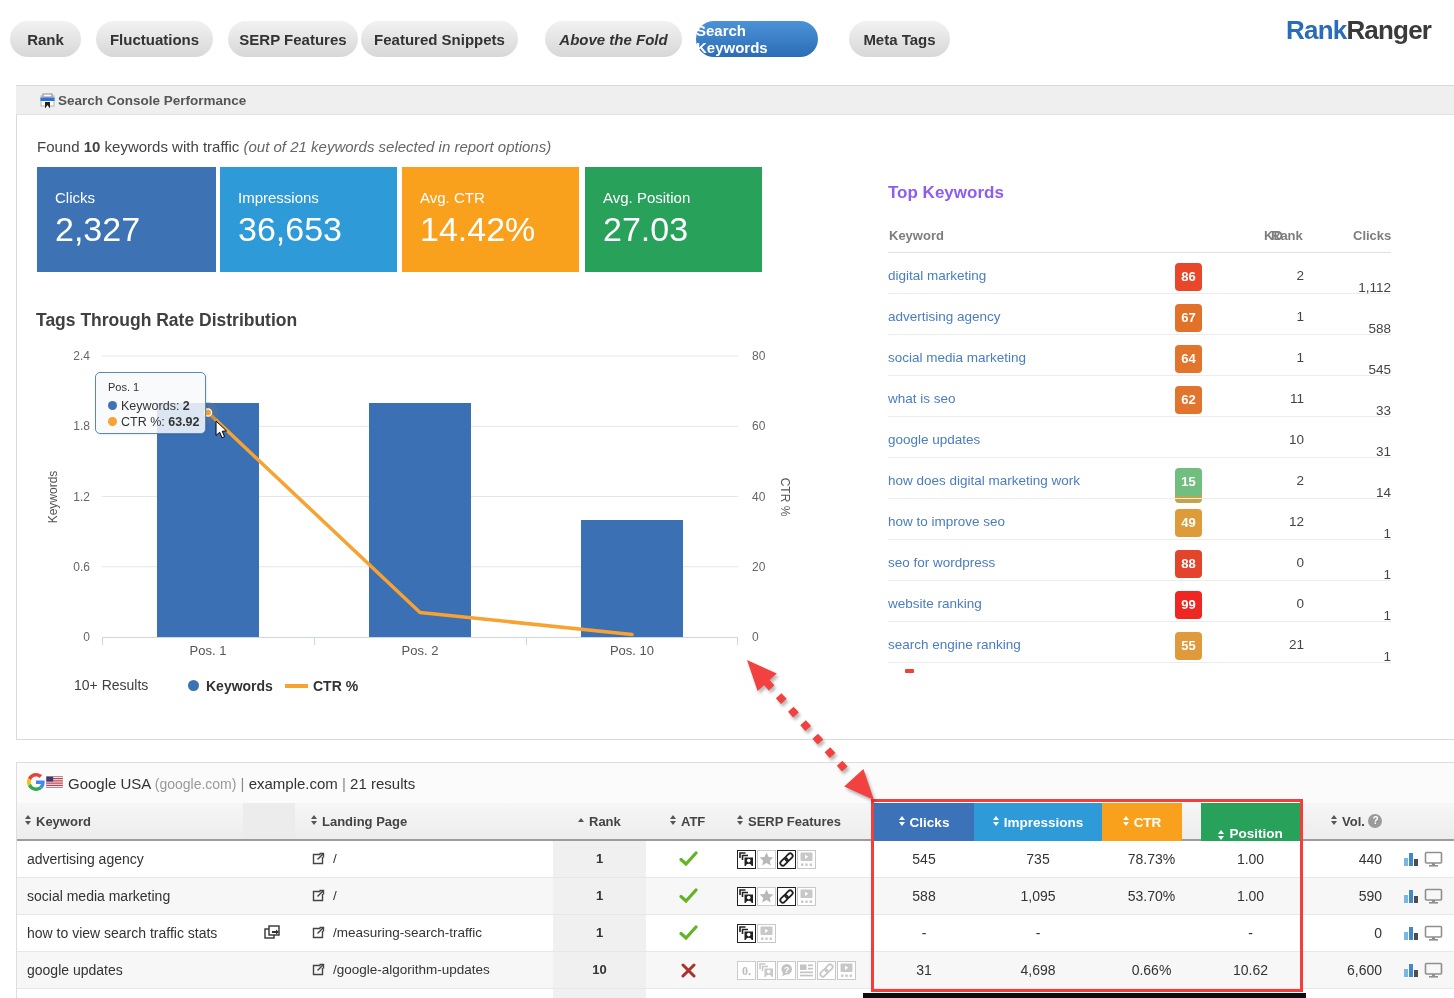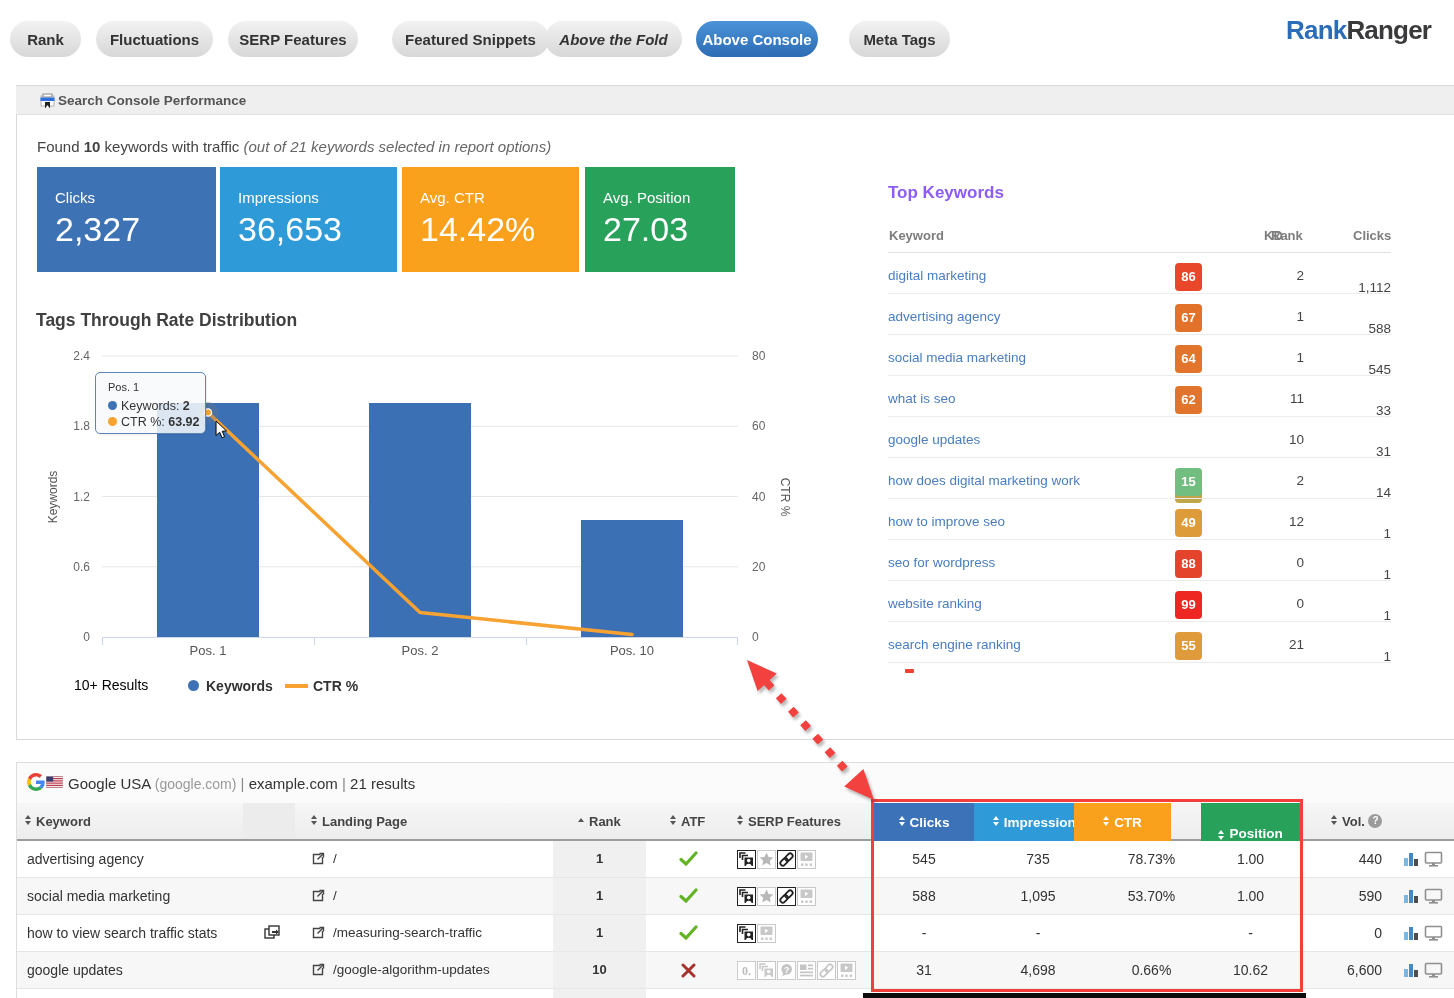--- a/index.html
+++ b/index.html
@@ -68,23 +68,23 @@
   box-shadow:1px 1px 2px rgba(0,0,0,0.08); }
 #tip .t1 { font-size:11px; margin-bottom:3px; }
 #tip .dot { display:inline-block; width:9px; height:9px; border-radius:50%; margin-right:4px; }
 </style>
 </head>
 <body>
 
 <div class="btn" style="left:10px;width:71px;">Rank</div>
 <div class="btn" style="left:96px;width:117px;">Fluctuations</div>
 <div class="btn" style="left:228px;width:130px;">SERP Features</div>
-<div class="btn" style="left:392px;width:157px;text-align:right;">Featured Snippets</div>
+<div class="btn" style="left:361px;width:157px;text-align:right;">Featured Snippets</div>
 <div class="btn" style="left:545px;width:137px;font-style:italic;">Above the Fold</div>
-<div class="btn active" style="left:696px;width:122px;">Above Console</div>
+<div class="btn active" style="left:696px;width:122px;">Search Keywords</div>
 <div class="btn" style="left:849px;width:101px;">Meta Tags</div>
 <div class="logo"><b>Rank</b>Ranger</div>
 
 <div id="panel1"></div>
 <div id="p1head"></div>
 <svg class="abs" style="left:40px;top:93px;" width="15" height="16" viewBox="0 0 15 16">
   <rect x="1" y="3" width="13" height="10" fill="#fdfdfd" stroke="#b5b5b5"></rect>
   <rect x="3" y="1" width="9" height="3" fill="#fdfdfd" stroke="#8a8a8a"></rect>
   <rect x="0.5" y="4.5" width="14" height="3.5" fill="#2f6fdb"></rect>
   <rect x="5" y="9" width="5" height="6" fill="#222"></rect>
@@ -98,21 +98,21 @@
     <div class="num">2,327</div>
   </div>
 <div class="card" style="left:220px;width:177px;background:#2e9ad8;">
     <div class="lb">Impressions</div>
     <div class="num">36,653</div>
   </div>
 <div class="card" style="left:402px;width:177px;background:#f9a11c;">
     <div class="lb">Avg. CTR</div>
     <div class="num">14.42%</div>
   </div>
-<div class="card" style="left:585px;width:150px;background:#28a15b;">
+<div class="card" style="left:585px;width:177px;background:#28a15b;">
     <div class="lb">Avg. Position</div>
     <div class="num">27.03</div>
   </div>
 
 <div class="abs" style="left:36px;top:310px;font-size:17.5px;font-weight:bold;color:#404040;">Tags Through Rate Distribution</div>
 
 <svg class="abs" style="left:0px;top:340px;" width="810" height="330" viewBox="0 0 810 330">
 
   <line x1="102" y1="16" x2="738" y2="16" stroke="#e6e6e6"></line>
   <line x1="102" y1="86.3" x2="738" y2="86.3" stroke="#e6e6e6"></line>
@@ -161,21 +161,21 @@
 
 <div id="tip">
   <div class="t1">Pos. 1</div>
   <div><span class="dot" style="background:#3d72b4;"></span>Keywords: <b>2</b></div>
   <div><span class="dot" style="background:#f7a231;"></span>CTR %: <b>63.92</b></div>
 </div>
 <svg class="abs" style="left:214px;top:420px;" width="15" height="20" viewBox="0 0 16 22">
   <path d="M2 1 L2 17 L6 13.5 L8.6 19.5 L11.4 18.3 L8.8 12.4 L13.6 12 Z" fill="#fff" stroke="#000" stroke-width="1.1"></path>
 </svg>
 
-<div class="abs" style="left:74px;top:677px;font-size:14px;color:#000000;">10+ Results</div>
+<div class="abs" style="left:74px;top:677px;font-size:14px;color:#404040;">10+ Results</div>
 <div class="abs" style="left:188px;top:680px;width:11px;height:11px;border-radius:50%;background:#3d72b4;"></div>
 <div class="abs" style="left:206px;top:678px;font-size:14px;font-weight:bold;color:#333;">Keywords</div>
 <div class="abs" style="left:285px;top:684px;width:23px;height:3.5px;background:#f7a231;"></div>
 <div class="abs" style="left:313px;top:678px;font-size:14px;font-weight:bold;color:#333;">CTR %</div>
 
 <div class="abs" style="left:888px;top:183px;font-size:17px;font-weight:bold;color:#8b5cf6;">Top Keywords</div>
 <div class="tkhead" style="left:889px;">Keyword</div>
 <div class="tkhead" style="left:1246px;margin-left:18px;">KD</div>
 <div class="tkhead" style="left:1271px;">Rank</div>
 <div class="tkhead" style="left:1353px;">Clicks</div>
@@ -286,21 +286,21 @@
       <i class="dn"></i>
     </span>SERP Features</div>
 <div class="hcol" style="left:874px;width:100px;top:803px;background:#3b72b8;"><span class="sa w">
       <i class="up"></i>
       <i class="dn"></i>
     </span>Clicks</div>
 <div class="hcol" style="left:974px;width:128px;top:803px;background:#2e9ad8;"><span class="sa w">
       <i class="up"></i>
       <i class="dn"></i>
     </span>Impressions</div>
-<div class="hcol" style="left:1074px;width:97px;top:803px;background:#f9a11c;"><span class="sa w">
+<div class="hcol" style="left:1102px;width:80px;top:803px;background:#f9a11c;"><span class="sa w">
       <i class="up"></i>
       <i class="dn"></i>
     </span>CTR</div>
 <div class="hcol" style="left:1201px;width:99px;top:803px;background:#28a15b;align-items:flex-end;"><span class="sa w">
       <i class="up"></i>
       <i class="dn"></i>
     </span>Position</div>
 <div class="hcell" style="left:1331px;top:803px;"><span class="sa">
       <i class="up"></i>
       <i class="dn"></i>

